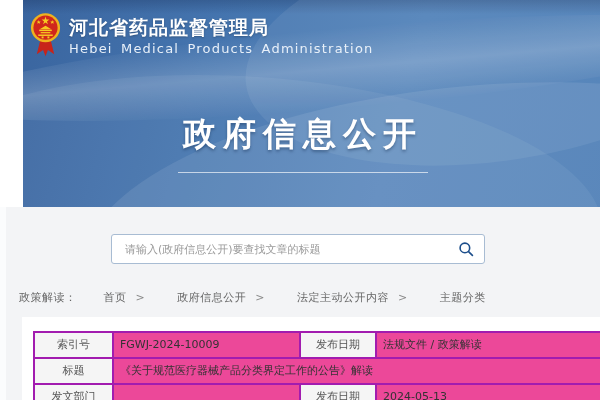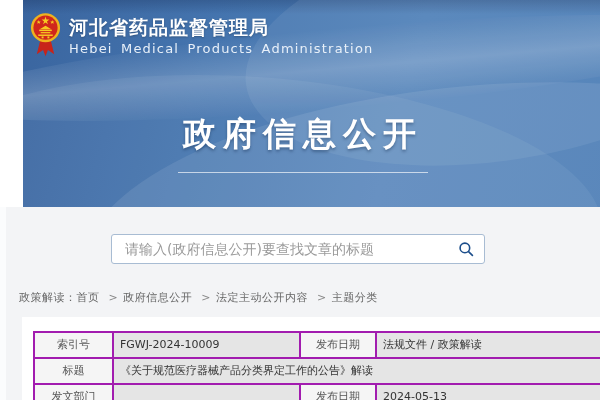--- a/index.html
+++ b/index.html
@@ -64,50 +64,50 @@
   }
   
   .search-row{padding-top:27px;display:flex;justify-content:center;}
   .search-box{
     width:374px;height:30px;background:#ffffff;box-sizing:border-box;
     border:1px solid #a8bcd3;border-radius:3px;
     display:flex;align-items:center;padding:0 10px 0 11px;margin-left:-10px;
   }
   .search-input{
     flex:1;border:none;outline:none;background:transparent;
-    font-size:14px;color:#333;font-family:inherit;
+    font-size:11px;color:#333;font-family:inherit;
   }
   .search-input::placeholder{color:#9a9a9a;}
   .search-btn{
     border:none;background:transparent;padding:0;margin:0;cursor:pointer;
     display:flex;align-items:center;
   }
   
   .breadcrumb{
     margin:26px 0 0 13px;font-size:11px;color:#666;letter-spacing:.5px;
   }
-  .breadcrumb a{color:#666;text-decoration:none;cursor:pointer;}
+  .breadcrumb a{color:#666;text-decoration:none;cursor:pointer;margin-left:27px;}
   .breadcrumb .sep{margin:0 5px;color:#888;}
   
   .card{
     margin:12px 0 0 16px;width:620px;background:#ffffff;
     padding:14px 0 30px 11px;box-sizing:border-box;
   }
   table.doc{
     border-collapse:collapse;table-layout:fixed;width:572px;
     font-size:11px;
   }
   table.doc td{
     border:2px solid #a21caf;padding:5px 6px;line-height:14px;
     height:13px;overflow:hidden;white-space:nowrap;
   }
   td.lbl{
     background:#f5f5f5;color:#555;text-align:center;width:79px;
   }
-  td.val{color:#333;background:#e5e5e5;padding-left:7px;margin-left:23px;}
+  td.val{color:#333;background:#ec4899;padding-left:7px;margin-left:23px;}
 </style>
 </head>
 <body>
 
 <div class="hero">
   <div class="streak"></div>
   <div class="wash-right"></div>
   <div class="wash-bottom-left"></div>
   <div class="wash-bottom-right"></div>
 

